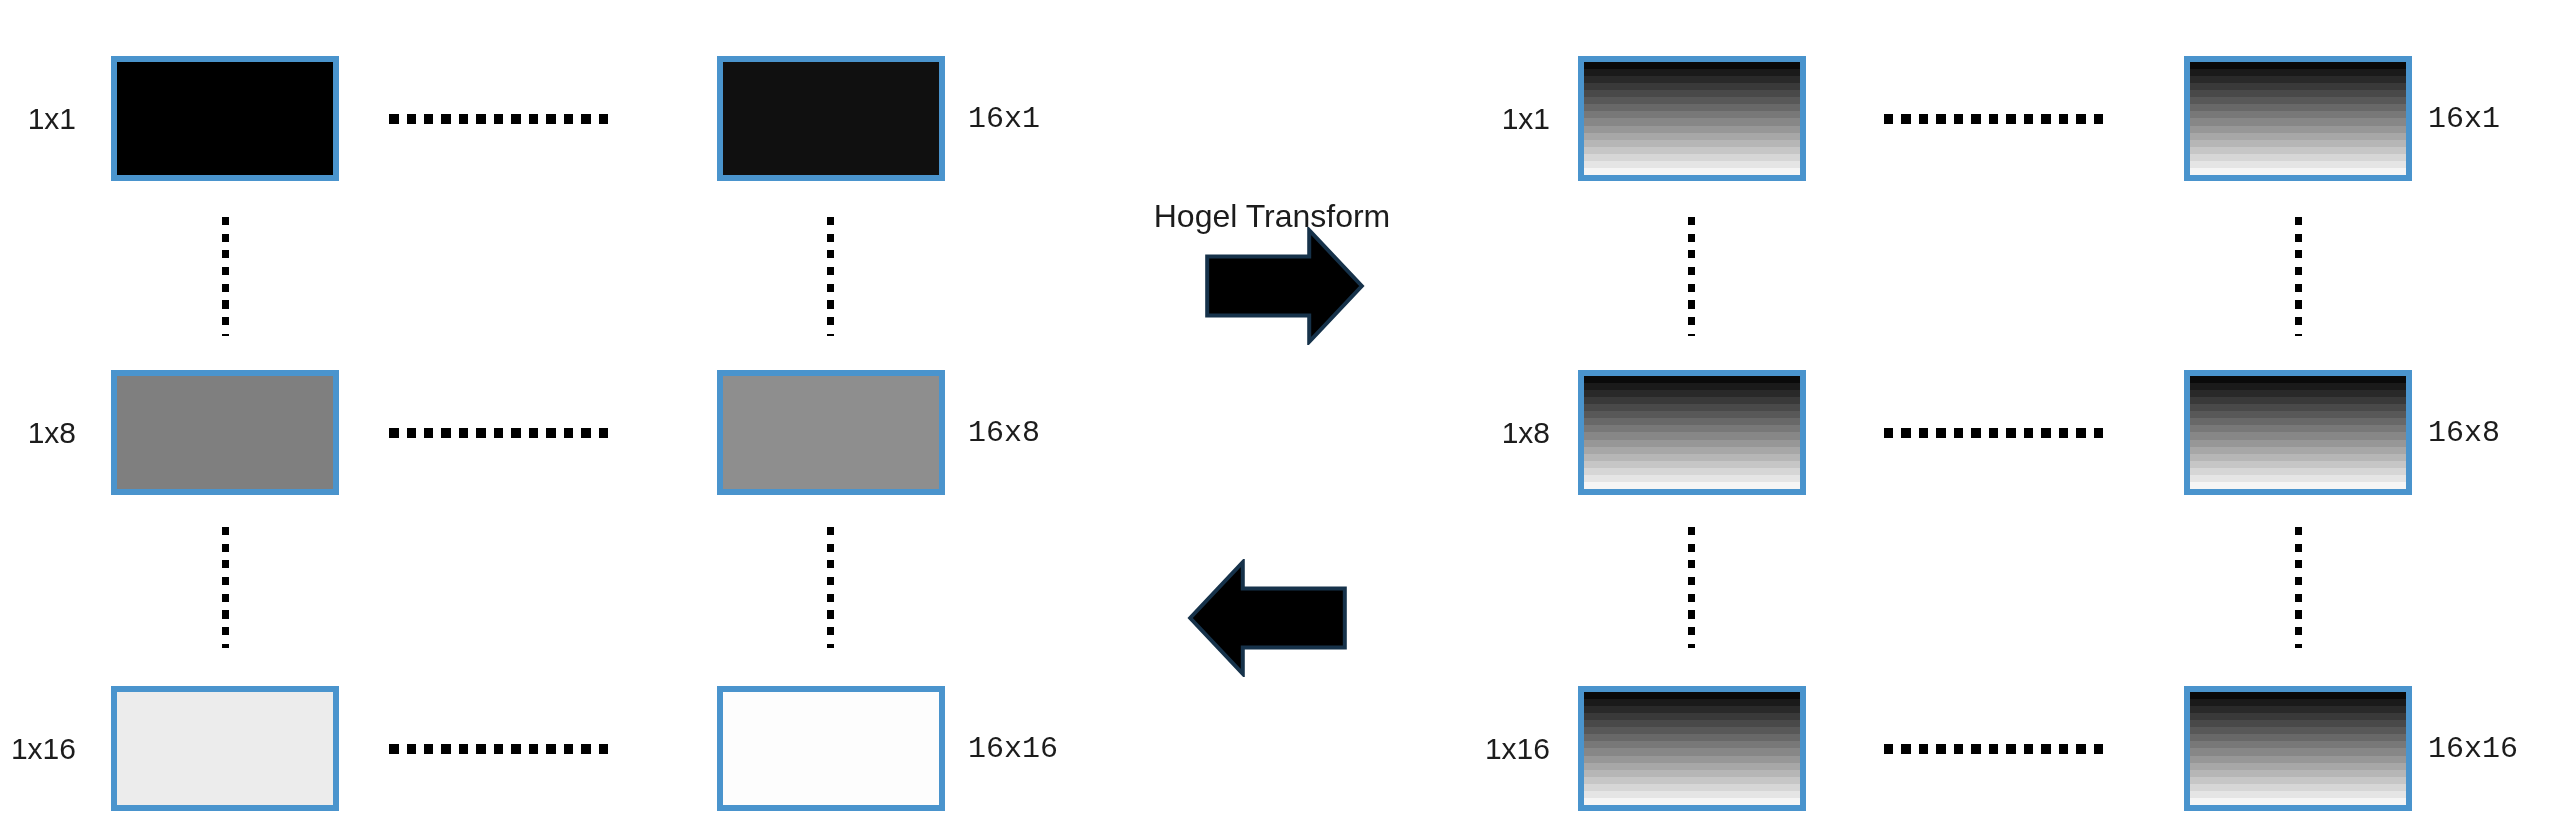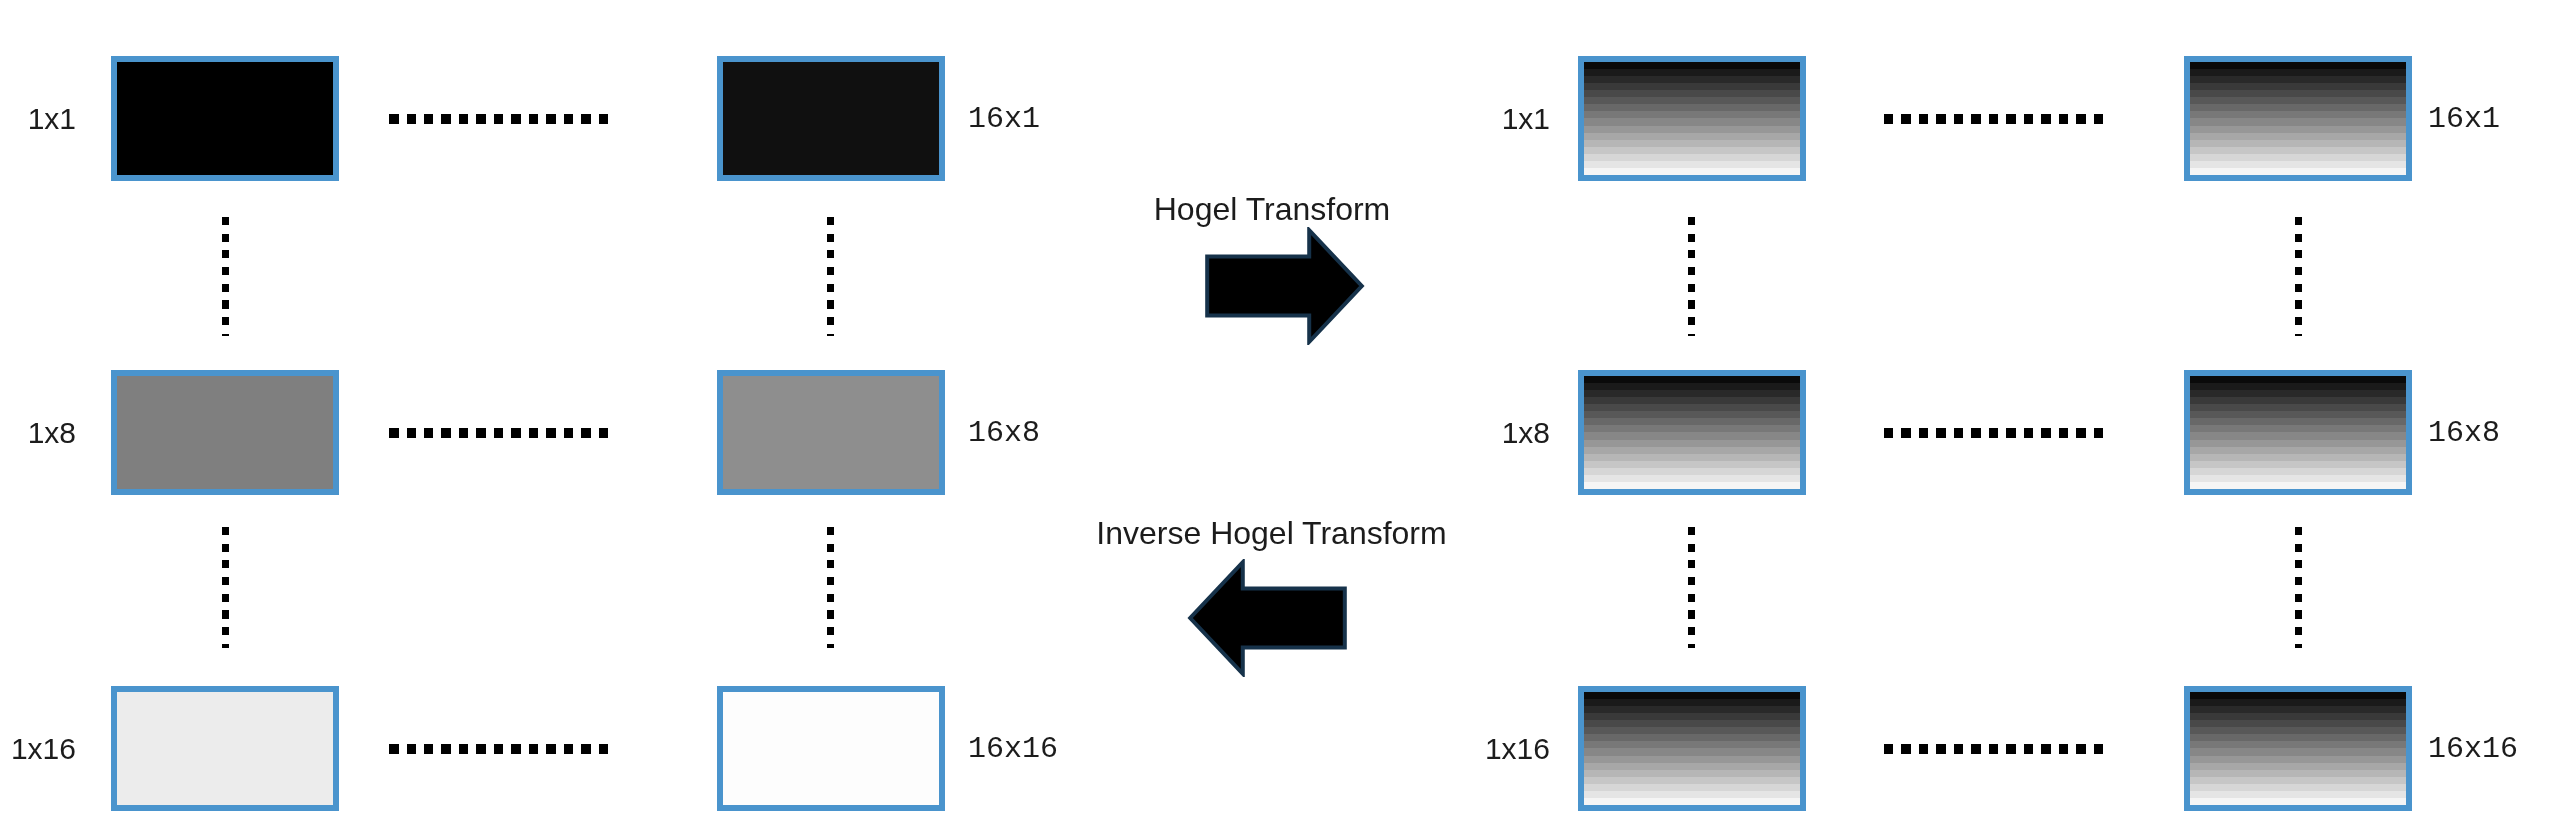--- a/index.html
+++ b/index.html
@@ -90,28 +90,27 @@
 
   <div class="vdots" style="left:222px; top:491px; height:121px;"></div>
   <div class="vdots" style="left:827px; top:491px; height:121px;"></div>
 
   <div class="plabel align-right" style="left:0px; top:689px; width:76px;">1x16</div>
   <div class="panel" style="left: 111px; top: 650px; background: rgb(236, 236, 236);"></div>
   <div class="hdots" style="left:389px; top:708px; width:221px;"></div>
   <div class="panel" style="left: 717px; top: 650px; background: rgb(253, 253, 253);"></div>
   <div class="plabel align-left" style="left:968px; top:689px; width:159px;">16x16</div>
 
-  <div class="transform-title" style="left:1113px; top:155px; width:318px;">Hogel Transform</div>
+  <div class="transform-title" style="left:1113px; top:162px; width:318px;">Hogel Transform</div>
   <div class="arrow" style="left:1204px; top:191px;">
     <svg viewBox="0 0 202 148">
       <polygon points="4,37 132,37 132,4 198,74 132,144 132,111 4,111"></polygon>
     </svg>
   </div>
 
-  <div class="transform-title" style="left:1065px; top:479px; width:413px;">Inverse Hogel Transform</div>
   <div class="arrow" style="left:1187px; top:523px;">
     <svg viewBox="0 0 202 148">
       <polygon points="198,37 70,37 70,4 4,74 70,144 70,111 198,111"></polygon>
     </svg>
   </div>
 
   <div class="plabel align-right" style="left:1423px; top:59px; width:127px;">1x1</div>
   <div class="panel" style="left: 1578px; top: 20px; background: linear-gradient(rgb(10, 10, 10) 0%, rgb(10, 10, 10) 6.25%, rgb(26, 26, 26) 6.25%, rgb(26, 26, 26) 12.5%, rgb(41, 41, 41) 12.5%, rgb(41, 41, 41) 18.75%, rgb(57, 57, 57) 18.75%, rgb(57, 57, 57) 25%, rgb(73, 73, 73) 25%, rgb(73, 73, 73) 31.25%, rgb(88, 88, 88) 31.25%, rgb(88, 88, 88) 37.5%, rgb(104, 104, 104) 37.5%, rgb(104, 104, 104) 43.75%, rgb(120, 120, 120) 43.75%, rgb(120, 120, 120) 50%, rgb(135, 135, 135) 50%, rgb(135, 135, 135) 56.25%, rgb(151, 151, 151) 56.25%, rgb(151, 151, 151) 62.5%, rgb(167, 167, 167) 62.5%, rgb(167, 167, 167) 68.75%, rgb(182, 182, 182) 68.75%, rgb(182, 182, 182) 75%, rgb(198, 198, 198) 75%, rgb(198, 198, 198) 81.25%, rgb(214, 214, 214) 81.25%, rgb(214, 214, 214) 87.5%, rgb(229, 229, 229) 87.5%, rgb(229, 229, 229) 93.75%, rgb(245, 245, 245) 93.75%, rgb(245, 245, 245) 100%);"></div>
   <div class="hdots" style="left:1884px; top:78px; width:223px;"></div>
   <div class="panel" style="left: 2184px; top: 20px; background: linear-gradient(rgb(10, 10, 10) 0%, rgb(10, 10, 10) 6.25%, rgb(26, 26, 26) 6.25%, rgb(26, 26, 26) 12.5%, rgb(41, 41, 41) 12.5%, rgb(41, 41, 41) 18.75%, rgb(57, 57, 57) 18.75%, rgb(57, 57, 57) 25%, rgb(73, 73, 73) 25%, rgb(73, 73, 73) 31.25%, rgb(88, 88, 88) 31.25%, rgb(88, 88, 88) 37.5%, rgb(104, 104, 104) 37.5%, rgb(104, 104, 104) 43.75%, rgb(120, 120, 120) 43.75%, rgb(120, 120, 120) 50%, rgb(135, 135, 135) 50%, rgb(135, 135, 135) 56.25%, rgb(151, 151, 151) 56.25%, rgb(151, 151, 151) 62.5%, rgb(167, 167, 167) 62.5%, rgb(167, 167, 167) 68.75%, rgb(182, 182, 182) 68.75%, rgb(182, 182, 182) 75%, rgb(198, 198, 198) 75%, rgb(198, 198, 198) 81.25%, rgb(214, 214, 214) 81.25%, rgb(214, 214, 214) 87.5%, rgb(229, 229, 229) 87.5%, rgb(229, 229, 229) 93.75%, rgb(245, 245, 245) 93.75%, rgb(245, 245, 245) 100%);"></div>

